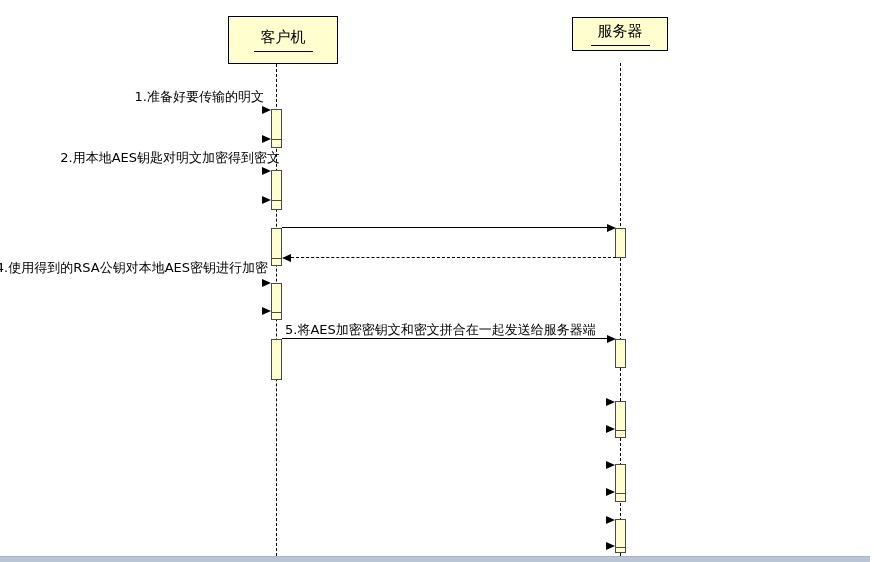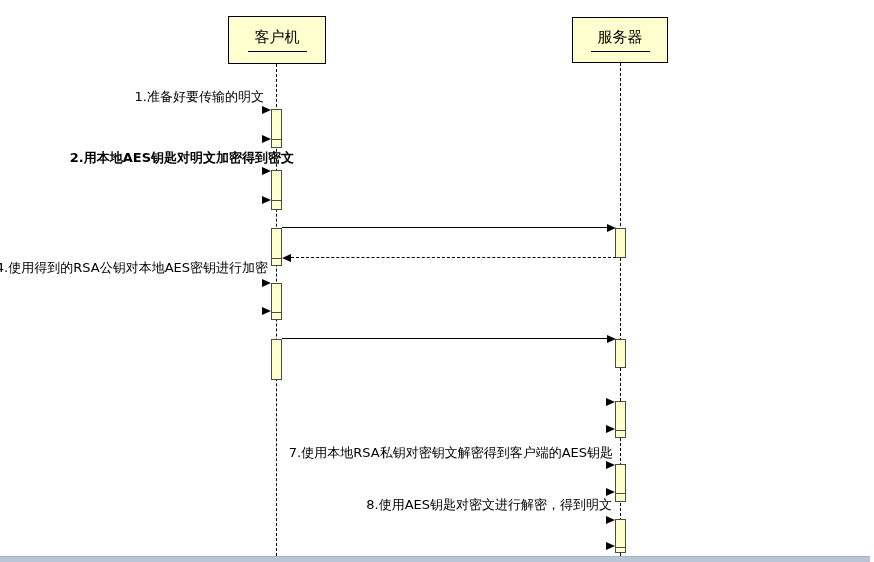--- a/index.html
+++ b/index.html
@@ -21,24 +21,24 @@
   .mline{position:absolute;height:0;border-top:1px solid var(--line,#000);}
   .mline.dashed{border-top-style:dashed;}
   .mlabel{position:absolute;font-size:13px;line-height:14px;white-space:nowrap;}
   .bottombar{position:absolute;left:0;top:556px;width:870px;height:6px;background:var(--bar,#B9C5D4);border-top:1px solid #A6B3C4;box-sizing:border-box;}
 </style>
 </head>
 <body>
 
 <div class="canvas">
 
-  <div class="pbox" style="left:228px;top:16px;width:98px;height:48px;">
+  <div class="pbox" style="left:228px;top:16px;width:110px;height:48px;">
     <span class="plabel">客户机</span>
   </div>
-  <div class="pbox" style="left:572px;top:17px;width:96px;height:46px;">
+  <div class="pbox" style="left:572px;top:17px;width:96px;height:34px;">
     <span class="plabel">服务器</span>
   </div>
 
   <div class="lifeline" style="left:276px;top:64px;height:492px;"></div>
   <div class="lifeline" style="left:620px;top:63px;height:493px;"></div>
 
   <div class="act" style="left:271px;top:109px;width:11px;height:39px;">
     <span class="divider" style="top:29px;"></span>
   </div>
   <div class="act" style="left:271px;top:170px;width:11px;height:40px;">
@@ -84,20 +84,19 @@
 
   <div class="mline" style="left:282px;top:227px;width:325px;"></div>
   <span class="tri-r" style="left:607px;top:224px;"></span>
   <div class="mline dashed" style="left:291px;top:257px;width:325px;"></div>
   <span class="tri-l" style="left:282px;top:254px;"></span>
 
   <div class="mline" style="left:282px;top:338px;width:325px;"></div>
   <span class="tri-r" style="left:607px;top:335px;"></span>
 
   <div class="mlabel" style="right:610px;top:90px;text-align:center;">1.准备好要传输的明文</div>
-  <div class="mlabel" style="right:580px;top:151px;font-weight:bold;">2.用本地AES钥匙对明文加密得到密文</div>
+  <div class="mlabel" style="right:594px;top:151px;">2.用本地AES钥匙对明文加密得到密文</div>
   <div class="mlabel" style="right:606px;top:261px;">4.使用得到的RSA公钥对本地AES密钥进行加密</div>
-  <div class="mlabel" style="right:261px;top:446px;">7.使用本地RSA私钥对密钥文解密得到客户端的AES钥匙</div>
-  <div class="mlabel" style="right:262px;top:498px;">8.使用AES钥匙对密文进行解密，得到明文</div>
+  <div class="mlabel" style="left:285px;top:323px;">5.将AES加密密钥文和密文拼合在一起发送给服务器端</div>
 
   <div class="bottombar"></div>
 
 </div>
 
 </body></html>

